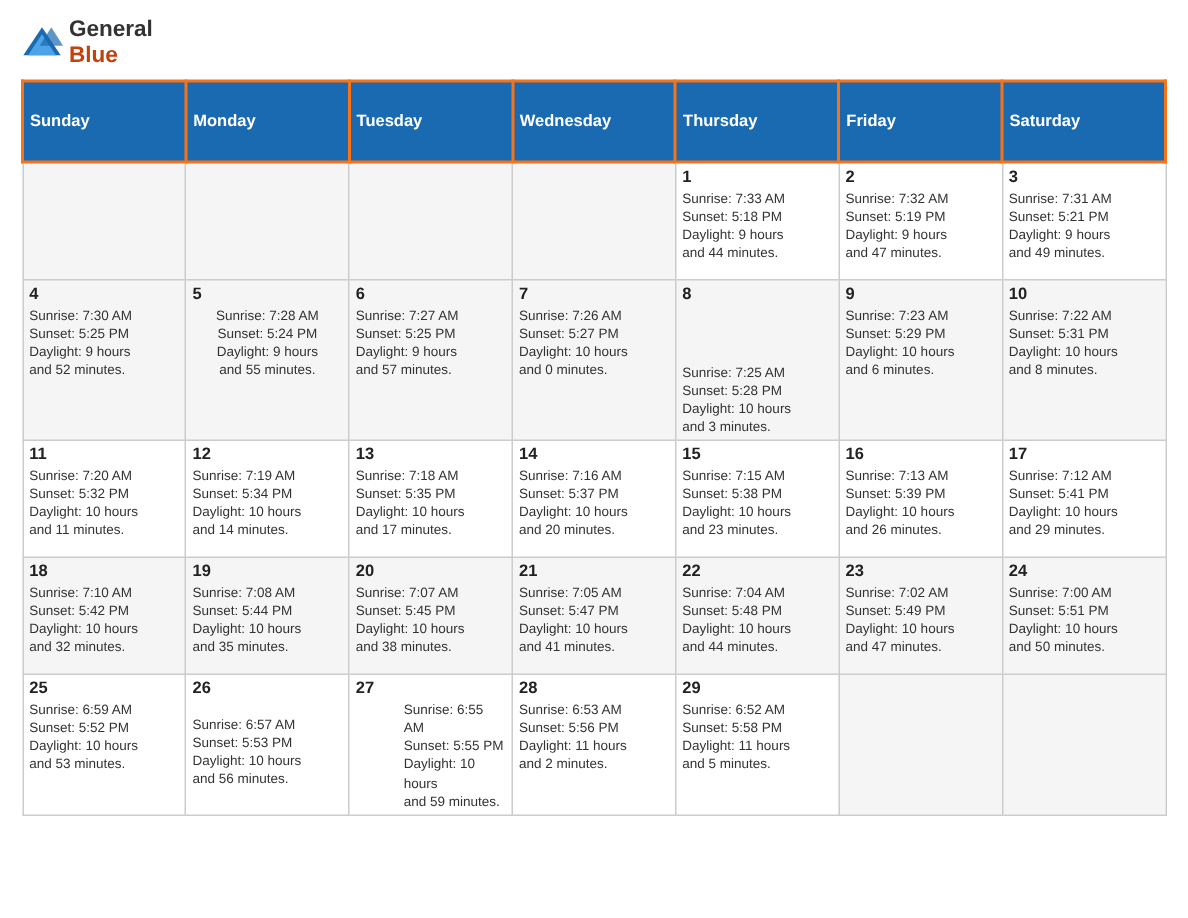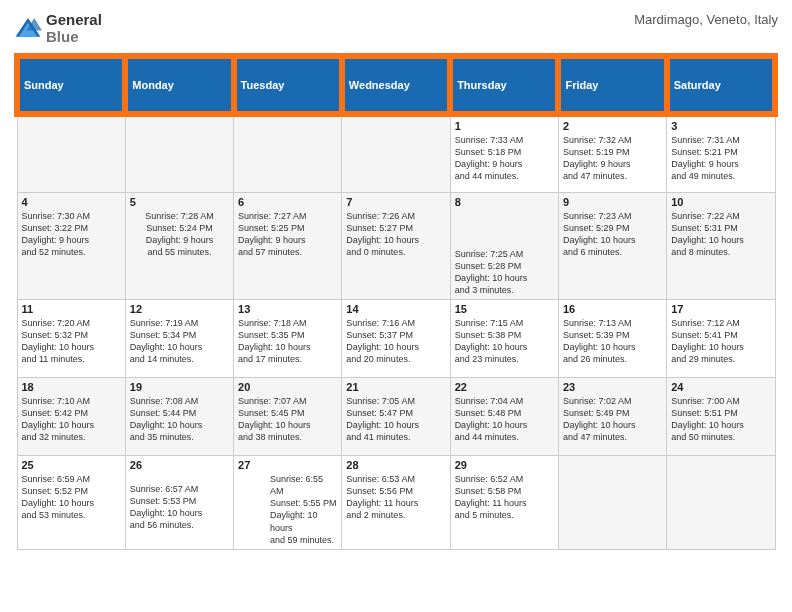--- a/index.html
+++ b/index.html
@@ -55,21 +55,21 @@
       border-collapse: collapse;
       table-layout: fixed;
     }
     thead tr th {
       background: #1a6ab1;
       color: #fff;
       font-size: 11px;
       font-weight: bold;
       padding: 20px 4px;
       text-align: left;
-      border: 6px solid #f97316;
+      border: 2px solid #f97316;
     }
     tbody tr td {
       border: 1px solid #ccc;
       vertical-align: top;
       padding: 3px 4px;
       font-size: 9.5px;
       color: #333;
       height: 78px;
       background: #fff;
     }
@@ -101,26 +101,25 @@
   <div class="header">
     <div class="logo">
       <svg class="logo-icon" viewBox="0 0 36 36">
         <polygon points="18,4 34,28 2,28" fill="#1a6ab1"></polygon>
         <polygon points="18,10 30,28 6,28" fill="#4da3e8"></polygon>
         <polygon points="26,4 36,20 16,20" fill="#1a6ab1" opacity="0.7"></polygon>
       </svg>
       <div>
         <div class="logo-text">
           <span style="color:#333">General</span><br>
-          <span style="color:#737373">Blue</span>
+          <span style="color:#c2410c">Blue</span>
         </div>
       </div>
     </div>
     <div class="title-block">
-      <div class="subtitle">Mardimago, Veneto, Italy</div>
     </div>
   </div>
 
   <table>
     <thead>
       <tr>
         <th>Sunday</th>
         <th>Monday</th>
         <th>Tuesday</th>
         <th>Wednesday</th>
@@ -154,21 +153,21 @@
             <div class="day-info" style="white-space: pre-line;">Sunrise: 7:31 AM
 Sunset: 5:21 PM
 Daylight: 9 hours
 and 49 minutes.</div>
           </td>
         </tr>
         <tr>
           <td>
             <div class="day-num">4</div>
             <div class="day-info" style="white-space: pre-line;">Sunrise: 7:30 AM
-Sunset: 3:22 PM
+Sunset: 5:25 PM
 Daylight: 9 hours
 and 52 minutes.</div>
           </td>
           <td>
             <div class="day-num">5</div>
             <div class="day-info" style="white-space: pre-line; text-align: center;">Sunrise: 7:28 AM
 Sunset: 5:24 PM
 Daylight: 9 hours
 and 55 minutes.</div>
           </td>

